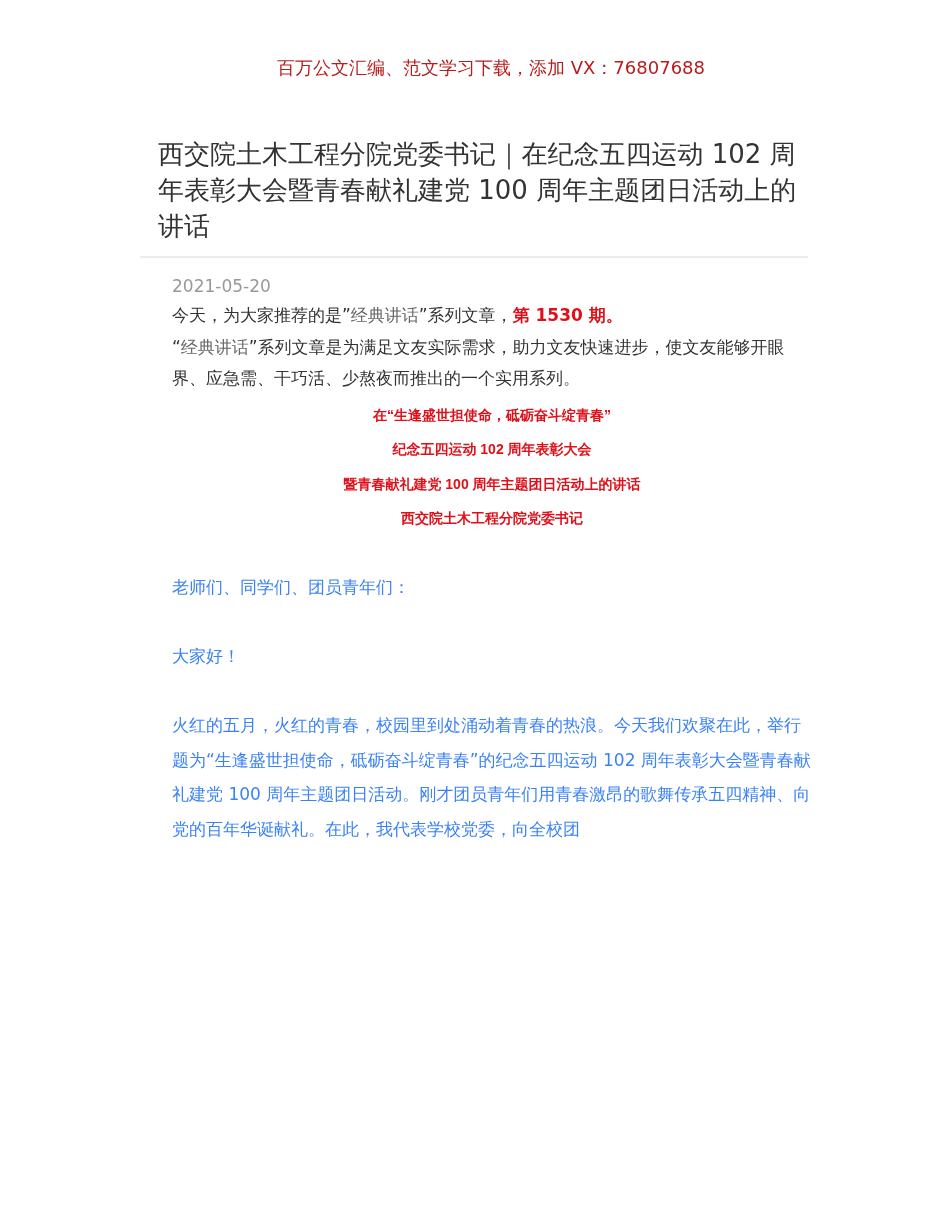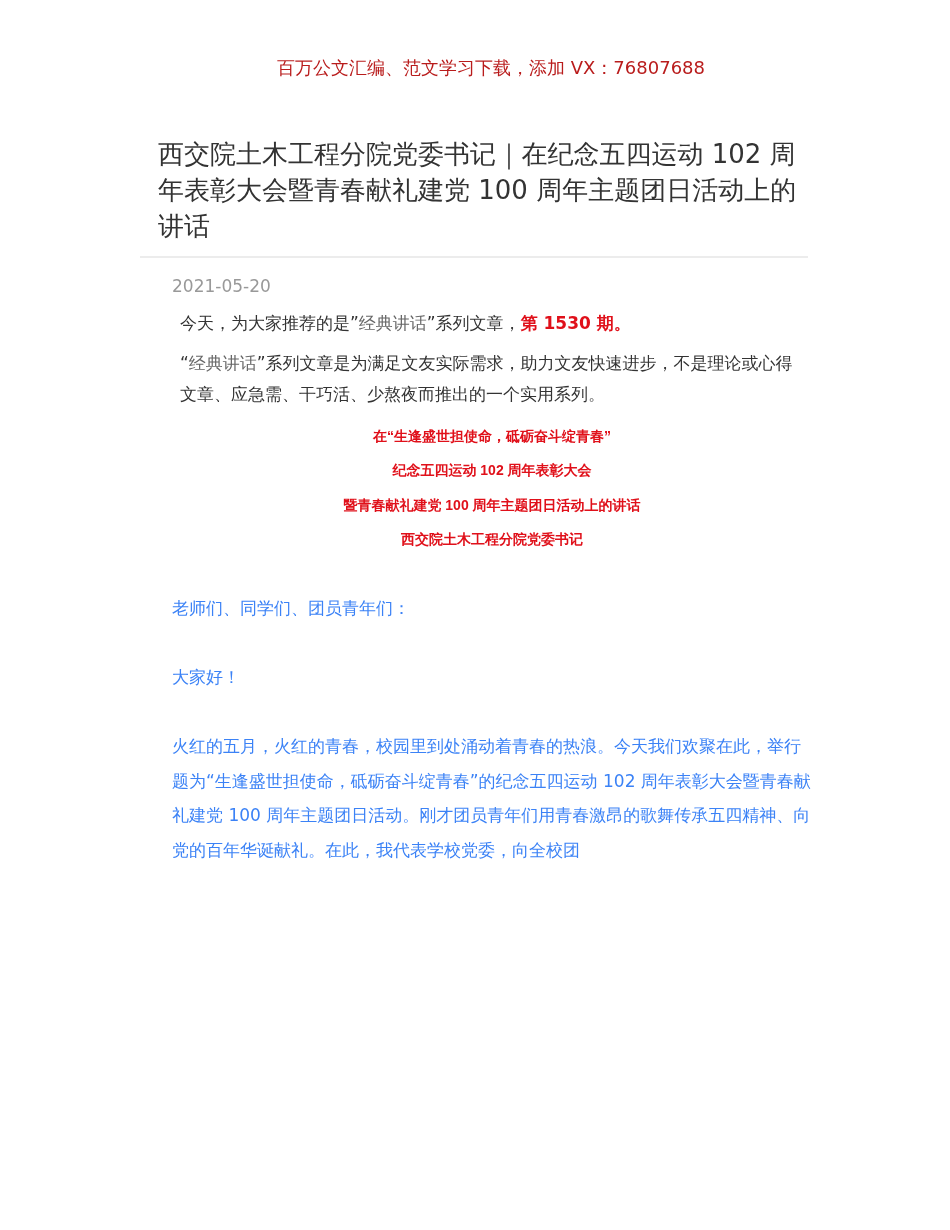--- a/index.html
+++ b/index.html
@@ -50,21 +50,21 @@
       top: 272px;
       width: 640px;
     }
     .date {
       font-size: 17px;
       color: #999999;
       line-height: 28px;
       height: 28px;
     }
     .intro p {
-      margin: 8px;
+      margin: 0;
       font-size: 17px;
       line-height: 31.5px;
       color: #333333;
     }
     .intro .serif-quote {
       font-family: "DejaVu Serif", "Liberation Serif", serif;
       color: #666666;
     }
     .intro .issue {
       color: #e0101a;
@@ -104,21 +104,21 @@
 <h1 class="article-title">西交院土木工程分院党委书记｜在纪念五四运动 102 周年表彰大会暨青春献礼建党 100 周年主题团日活动上的讲话</h1>
 
 <div class="divider"></div>
 
 <div class="content">
   <div class="date">2021-05-20</div>
 
   <div class="intro">
     <p><span>今天，为大家推荐的是”</span><span class="serif-quote">经典讲话</span><span>”系列文章，</span><span class="issue">第 1530 期。</span></p>
 
-    <p><span> “</span><span class="serif-quote">经典讲话</span><span>”系列文章是为满足文友实际需求，助力文友快速进步，不是理论或心得文章、应急需、干巧活、少熬夜而推出的一个实用系列。</span></p>
+    <p><span> “</span><span class="serif-quote">经典讲话</span><span>”系列文章是为满足文友实际需求，助力文友快速进步，使文友能够开眼界、应急需、干巧活、少熬夜而推出的一个实用系列。</span></p>
 
 
 
   </div>
 
   <div class="speech-heading">
     <div>在“生逢盛世担使命，砥砺奋斗绽青春”</div>
     <div>纪念五四运动 102 周年表彰大会</div>
     <div>暨青春献礼建党 100 周年主题团日活动上的讲话</div>
     <div>西交院土木工程分院党委书记</div>

